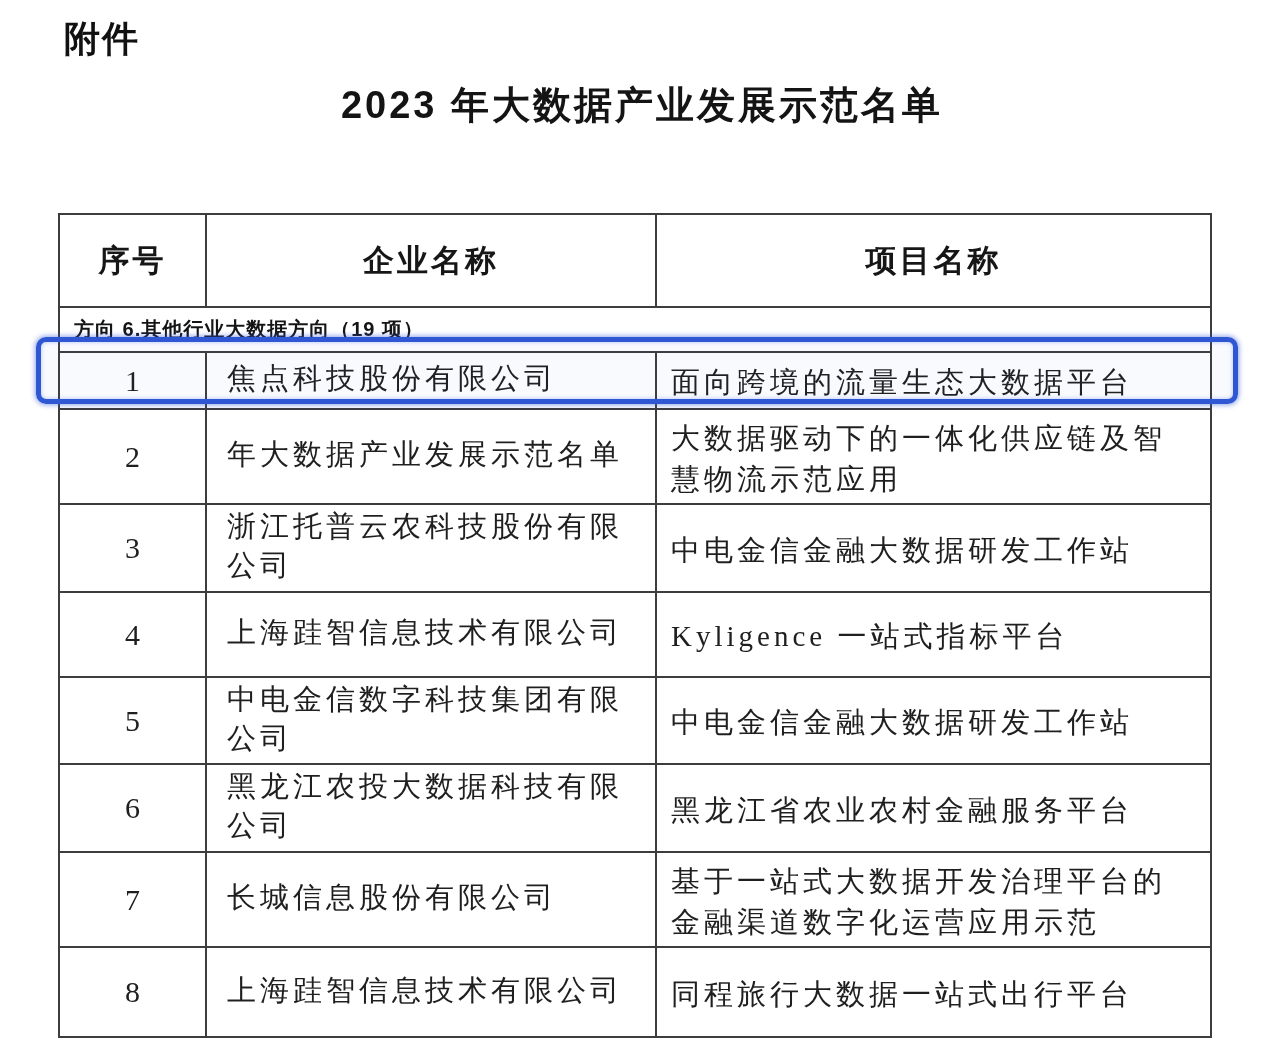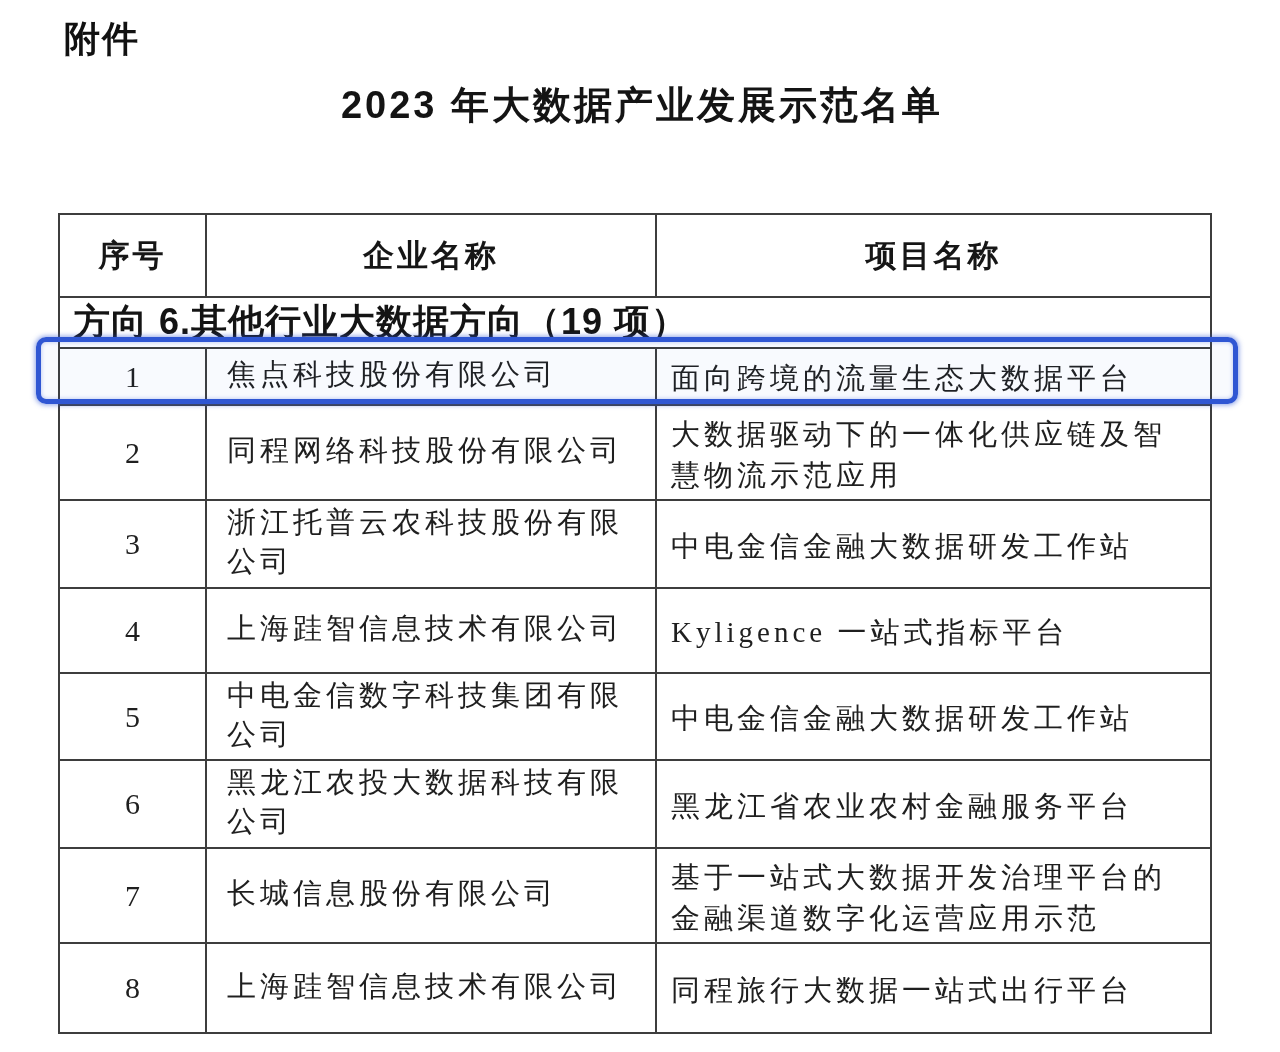--- a/index.html
+++ b/index.html
@@ -48,34 +48,34 @@
   }
   .list-table col.c-no      { width: 147px; }
   .list-table col.c-company { width: 450px; }
   .list-table col.c-project { width: 555px; }
 
   .list-table th, .list-table td {
     border: 2px solid #3d3d3d;
     vertical-align: middle;
   }
 
-  .list-table thead tr { height: 83px; }
+  .list-table thead tr { height: 93px; }
   .list-table th {
     font-family: "Liberation Sans", "DejaVu Sans", sans-serif;
     font-size: 31px;
     font-weight: 700;
     letter-spacing: 3px;
     text-align: center;
     color: #161616;
   }
 
   tr.section-row { height: 45px; }
   tr.section-row td {
     font-family: "Liberation Sans", "DejaVu Sans", sans-serif;
-    font-size: 36px;
+    font-size: 20px;
     font-weight: 700;
     letter-spacing: 1px;
     padding-left: 14px;
     color: #141414;
   }
 
   tr.data-row td.no-cell {
     text-align: center;
     font-size: 30px;
     letter-spacing: 0;
@@ -141,21 +141,21 @@
       <td colspan="3">方向 6.其他行业大数据方向（19 项）</td>
     </tr>
 
     <tr class="data-row row-0">
       <td class="no-cell">1</td>
       <td class="company-cell">焦点科技股份有限公司</td>
       <td class="project-cell">面向跨境的流量生态大数据平台</td>
     </tr>
     <tr class="data-row row-1">
       <td class="no-cell">2</td>
-      <td class="company-cell">同程网络科技股份有限公司</td>
+      <td class="company-cell">年大数据产业发展示范名单</td>
       <td class="project-cell">大数据驱动下的一体化供应链及智慧物流示范应用</td>
     </tr>
     <tr class="data-row row-2">
       <td class="no-cell">3</td>
       <td class="company-cell">浙江托普云农科技股份有限公司</td>
       <td class="project-cell">中电金信金融大数据研发工作站</td>
     </tr>
     <tr class="data-row row-3">
       <td class="no-cell">4</td>
       <td class="company-cell">上海跬智信息技术有限公司</td>

